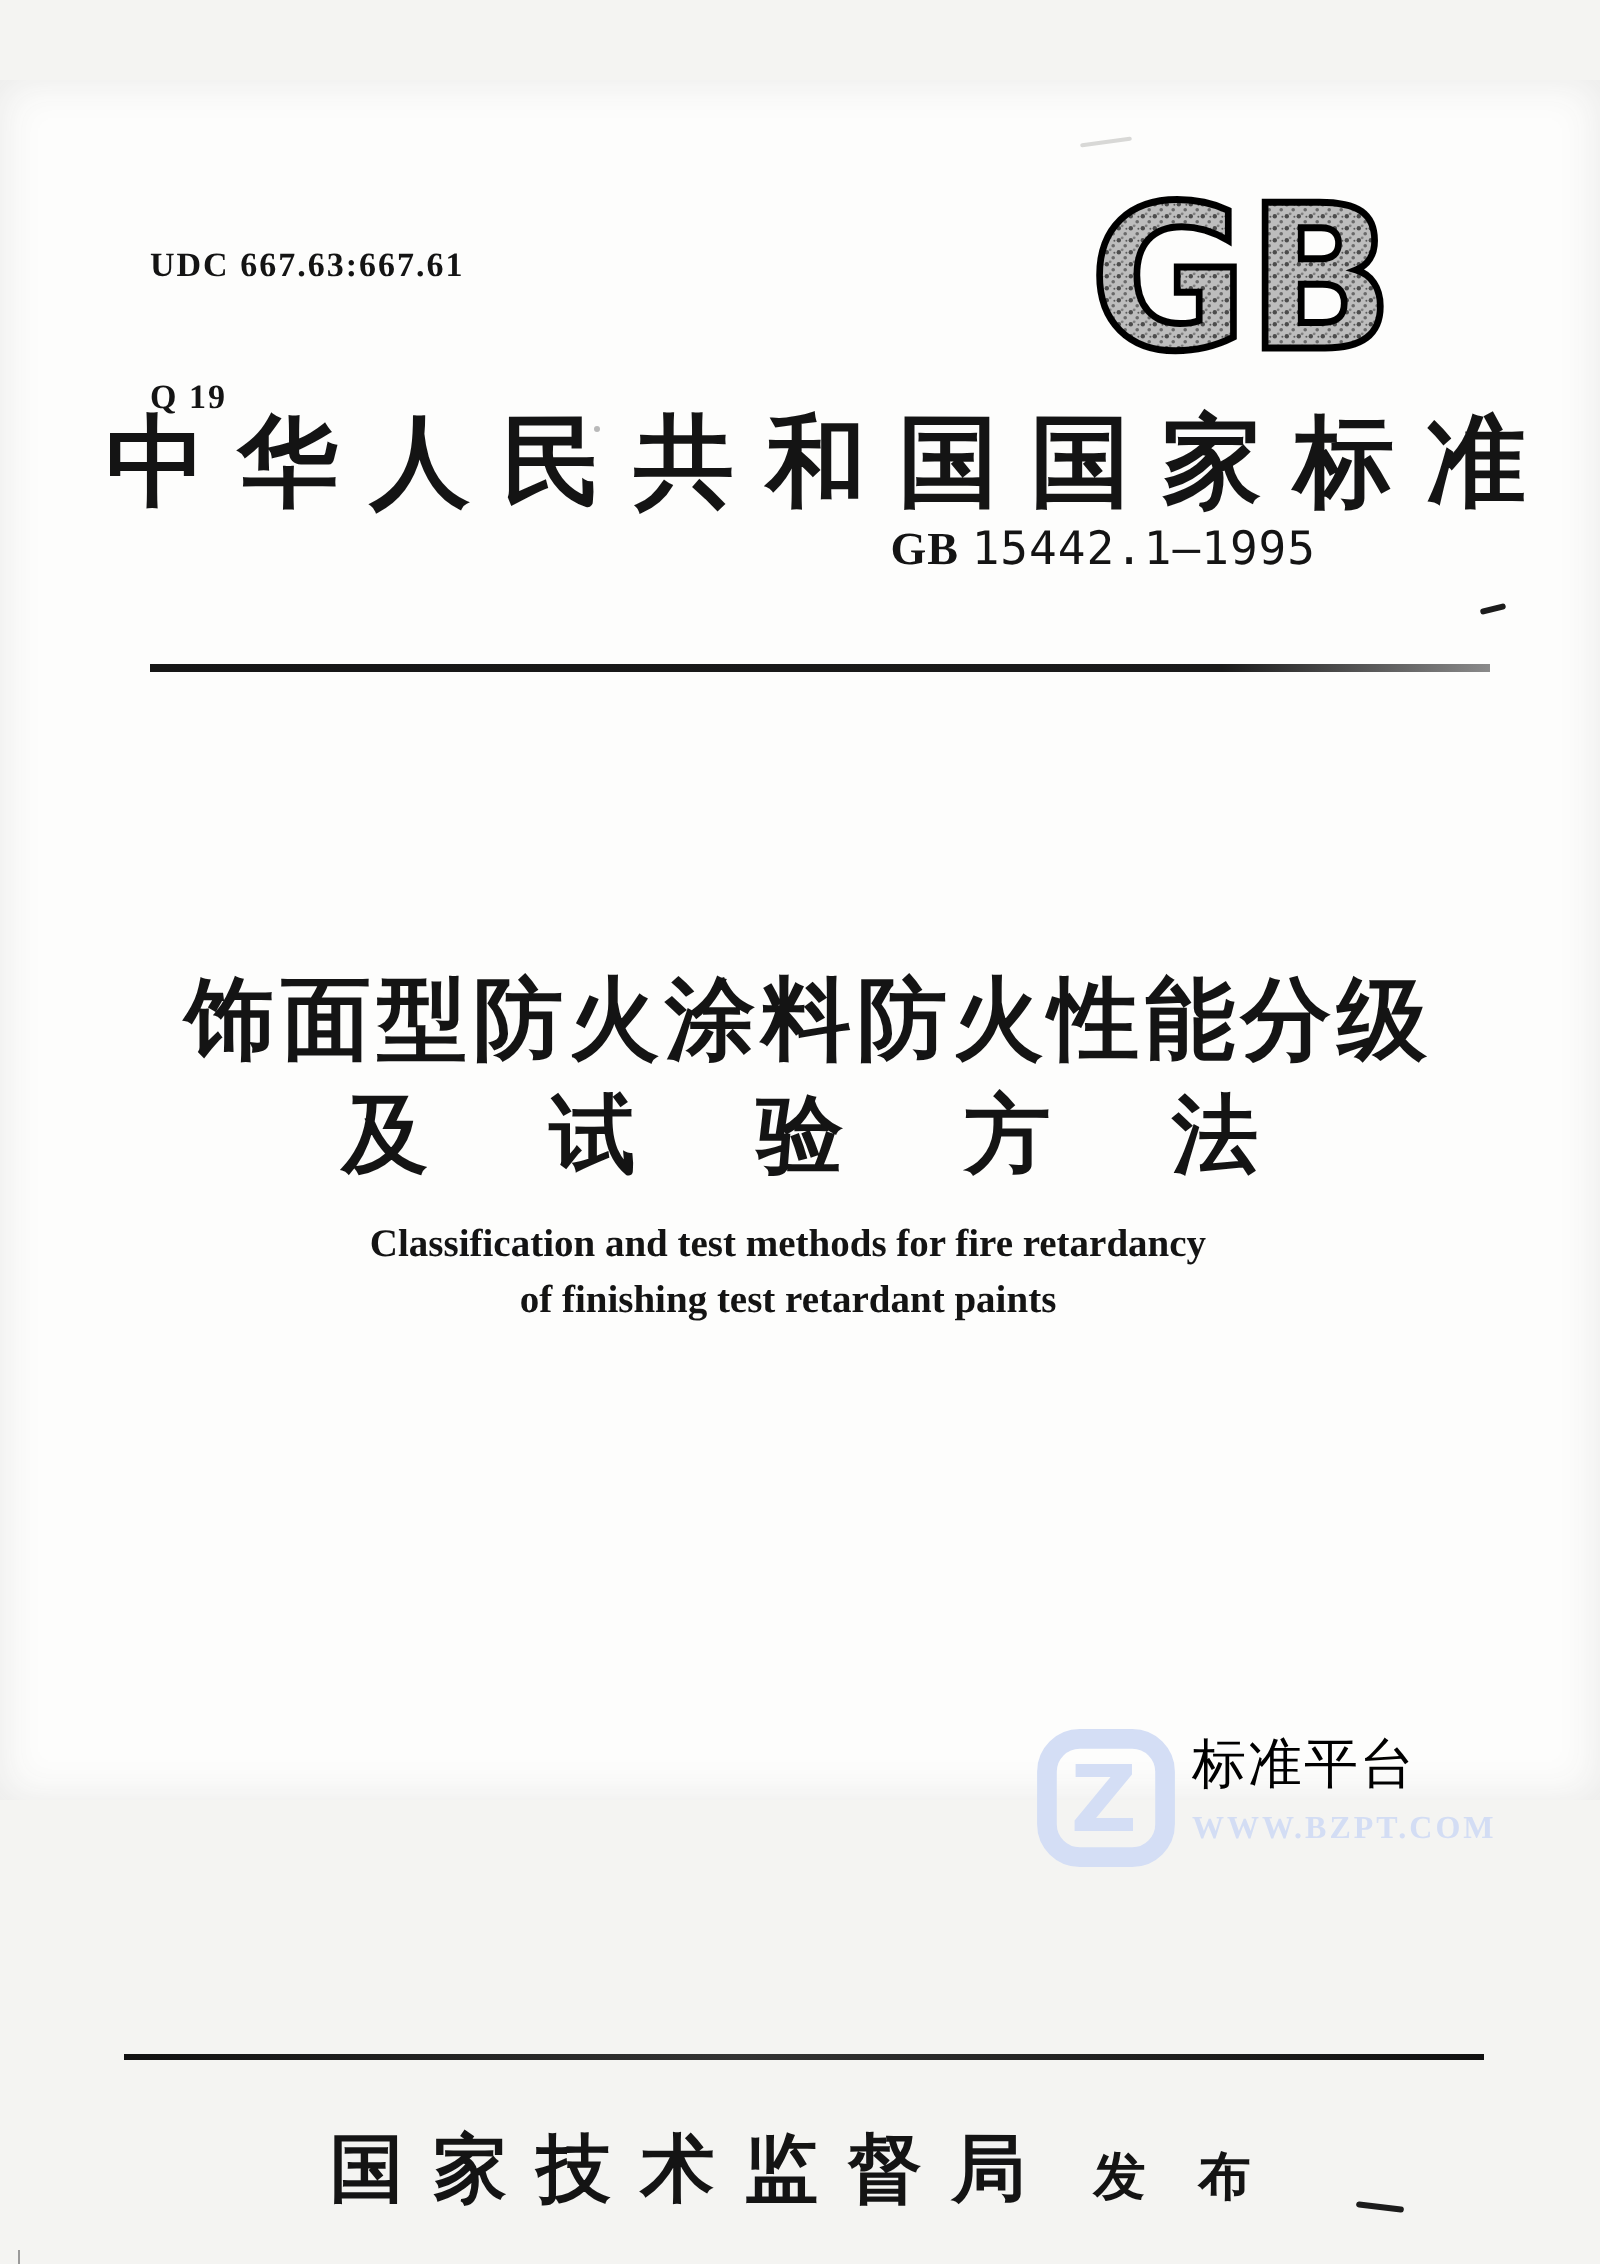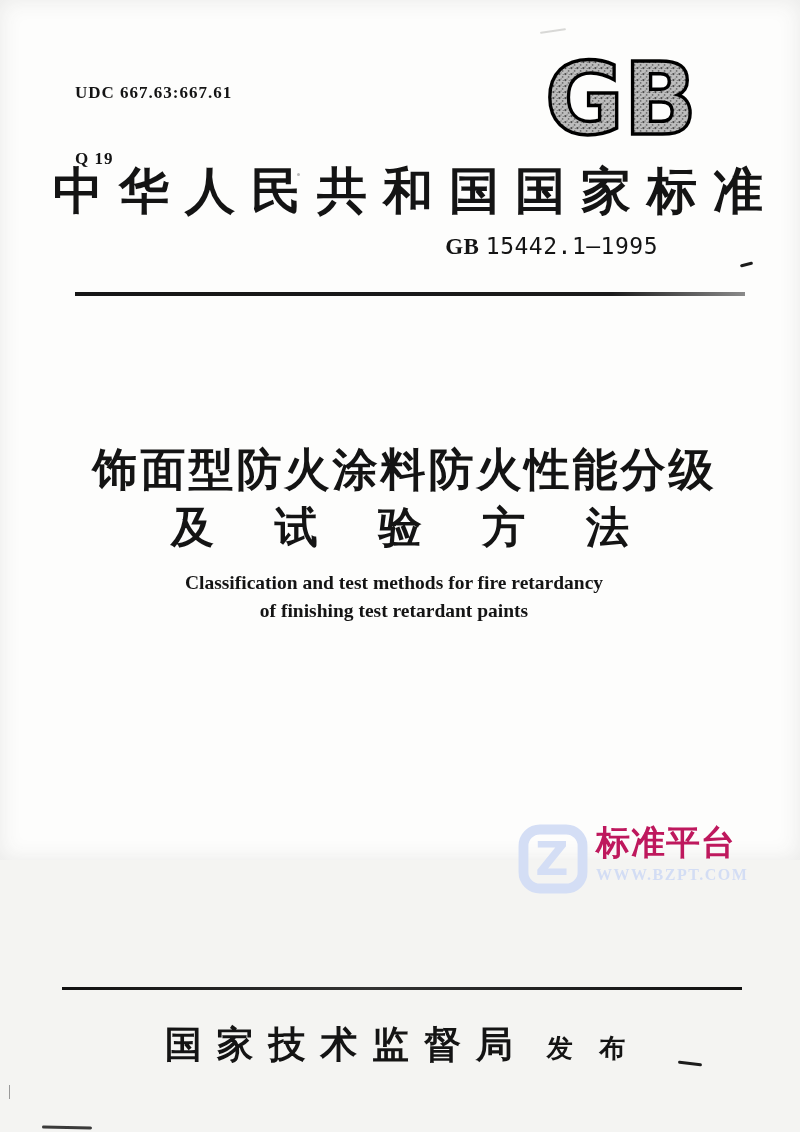--- a/index.html
+++ b/index.html
@@ -8,20 +8,21 @@
     background: #f4f4f2;
     font-family: "Liberation Sans", sans-serif;
     overflow: hidden;
   }
   .page {
     position: relative;
     width: 800px; height: 860px;
     background: #fdfdfc;
     box-shadow: inset 0 0 22px rgba(60,60,55,0.10);
     color: #141414;
+    margin-top: 40px;
   }
   
   .udc-block {
     position: absolute; left: 75px; top: 38px;
     font-family: "Liberation Serif", serif;
     font-weight: bold; font-size: 17px; line-height: 22px;
     letter-spacing: 1px; white-space: pre;
   }
   
   .gb-emblem { position: absolute; left: 540px; top: 54px; width: 162px; height: 84px; }
@@ -29,21 +30,21 @@
   .heading-cn {
     position: absolute; left: 0; right: 0; top: 158px;
     text-align: center;
     font-family: "Liberation Serif", serif;
     font-weight: bold; font-size: 50px;
     letter-spacing: 16px; padding-left: 32px;
     white-space: nowrap;
   }
   
   .std-numbers {
-    position: absolute; right: 70px; top: 233px;
+    position: absolute; right: 70px; top: 221px;
     text-align: right;
     font-size: 23px; line-height: 27px;
     white-space: nowrap;
   }
   .std-line .prefix {
     font-family: "Liberation Serif", serif;
     font-weight: bold; letter-spacing: 0.5px;
   }
   .std-line .number {
     font-family: "DejaVu Sans Mono", monospace;
@@ -74,22 +75,22 @@
     font-weight: bold; font-size: 19.5px; line-height: 28px;
   }
   
   .watermark {
     position: absolute; left: 518px; top: 822px;
     display: flex; align-items: flex-start;
   }
   .wm-icon { width: 70px; height: 70px; margin-top: 2px; }
   .wm-texts { margin-left: 8px; }
   .wm-name {
-    font-size: 34px; font-weight: bold; letter-spacing: 1px;
-    color: #be185d; white-space: nowrap; line-height: 40px;
+    font-size: 27px; font-weight: normal; letter-spacing: 1px;
+    color: #000000; white-space: nowrap; line-height: 40px;
   }
   .wm-url {
     margin-top: 4px;
     font-family: "Liberation Serif", serif;
     font-weight: bold; font-size: 16px; letter-spacing: 1.5px;
     color: #d3ddf4; white-space: nowrap;
   }
   
   .date-left, .date-right {
     position: absolute; top: 951px;

